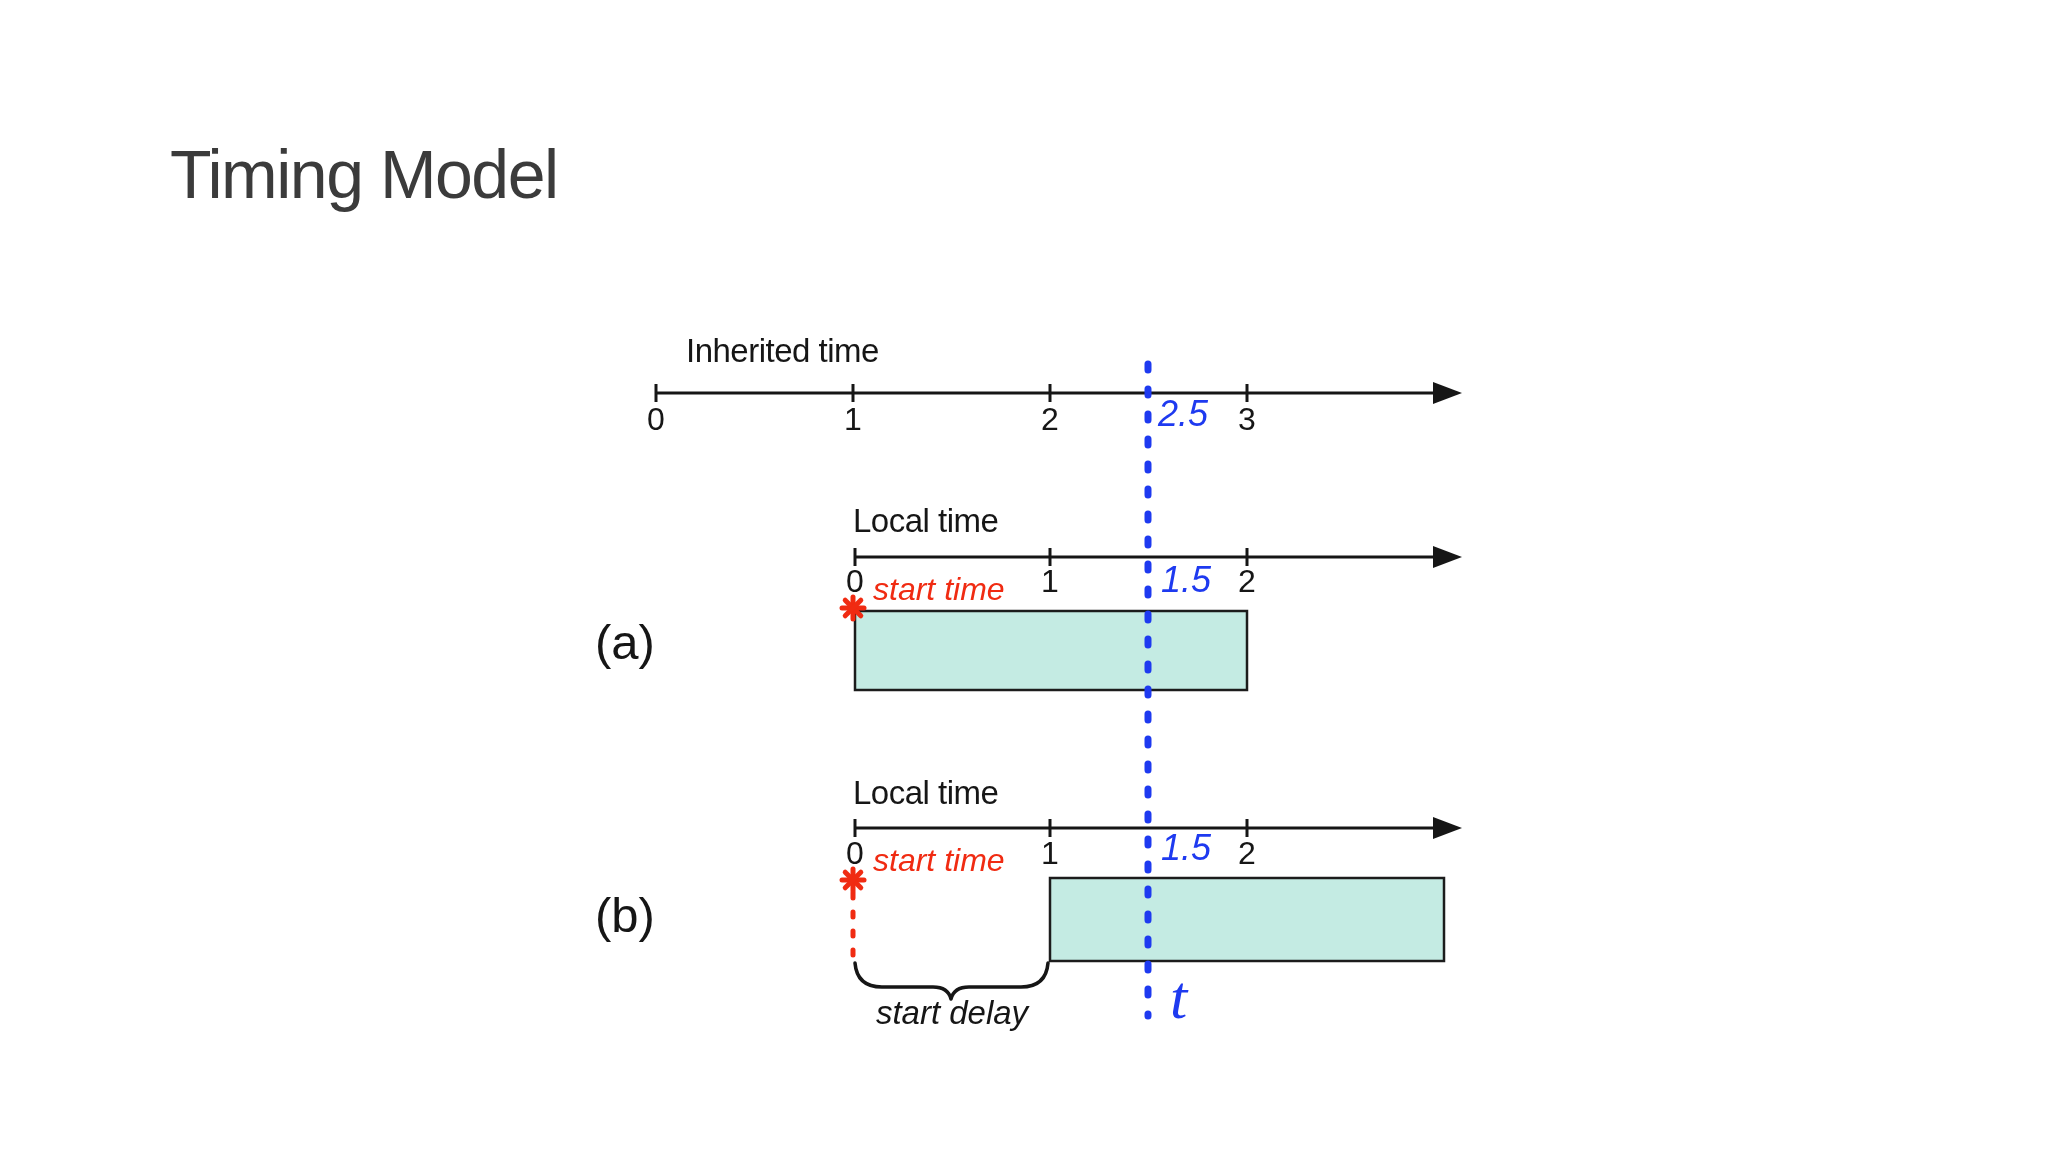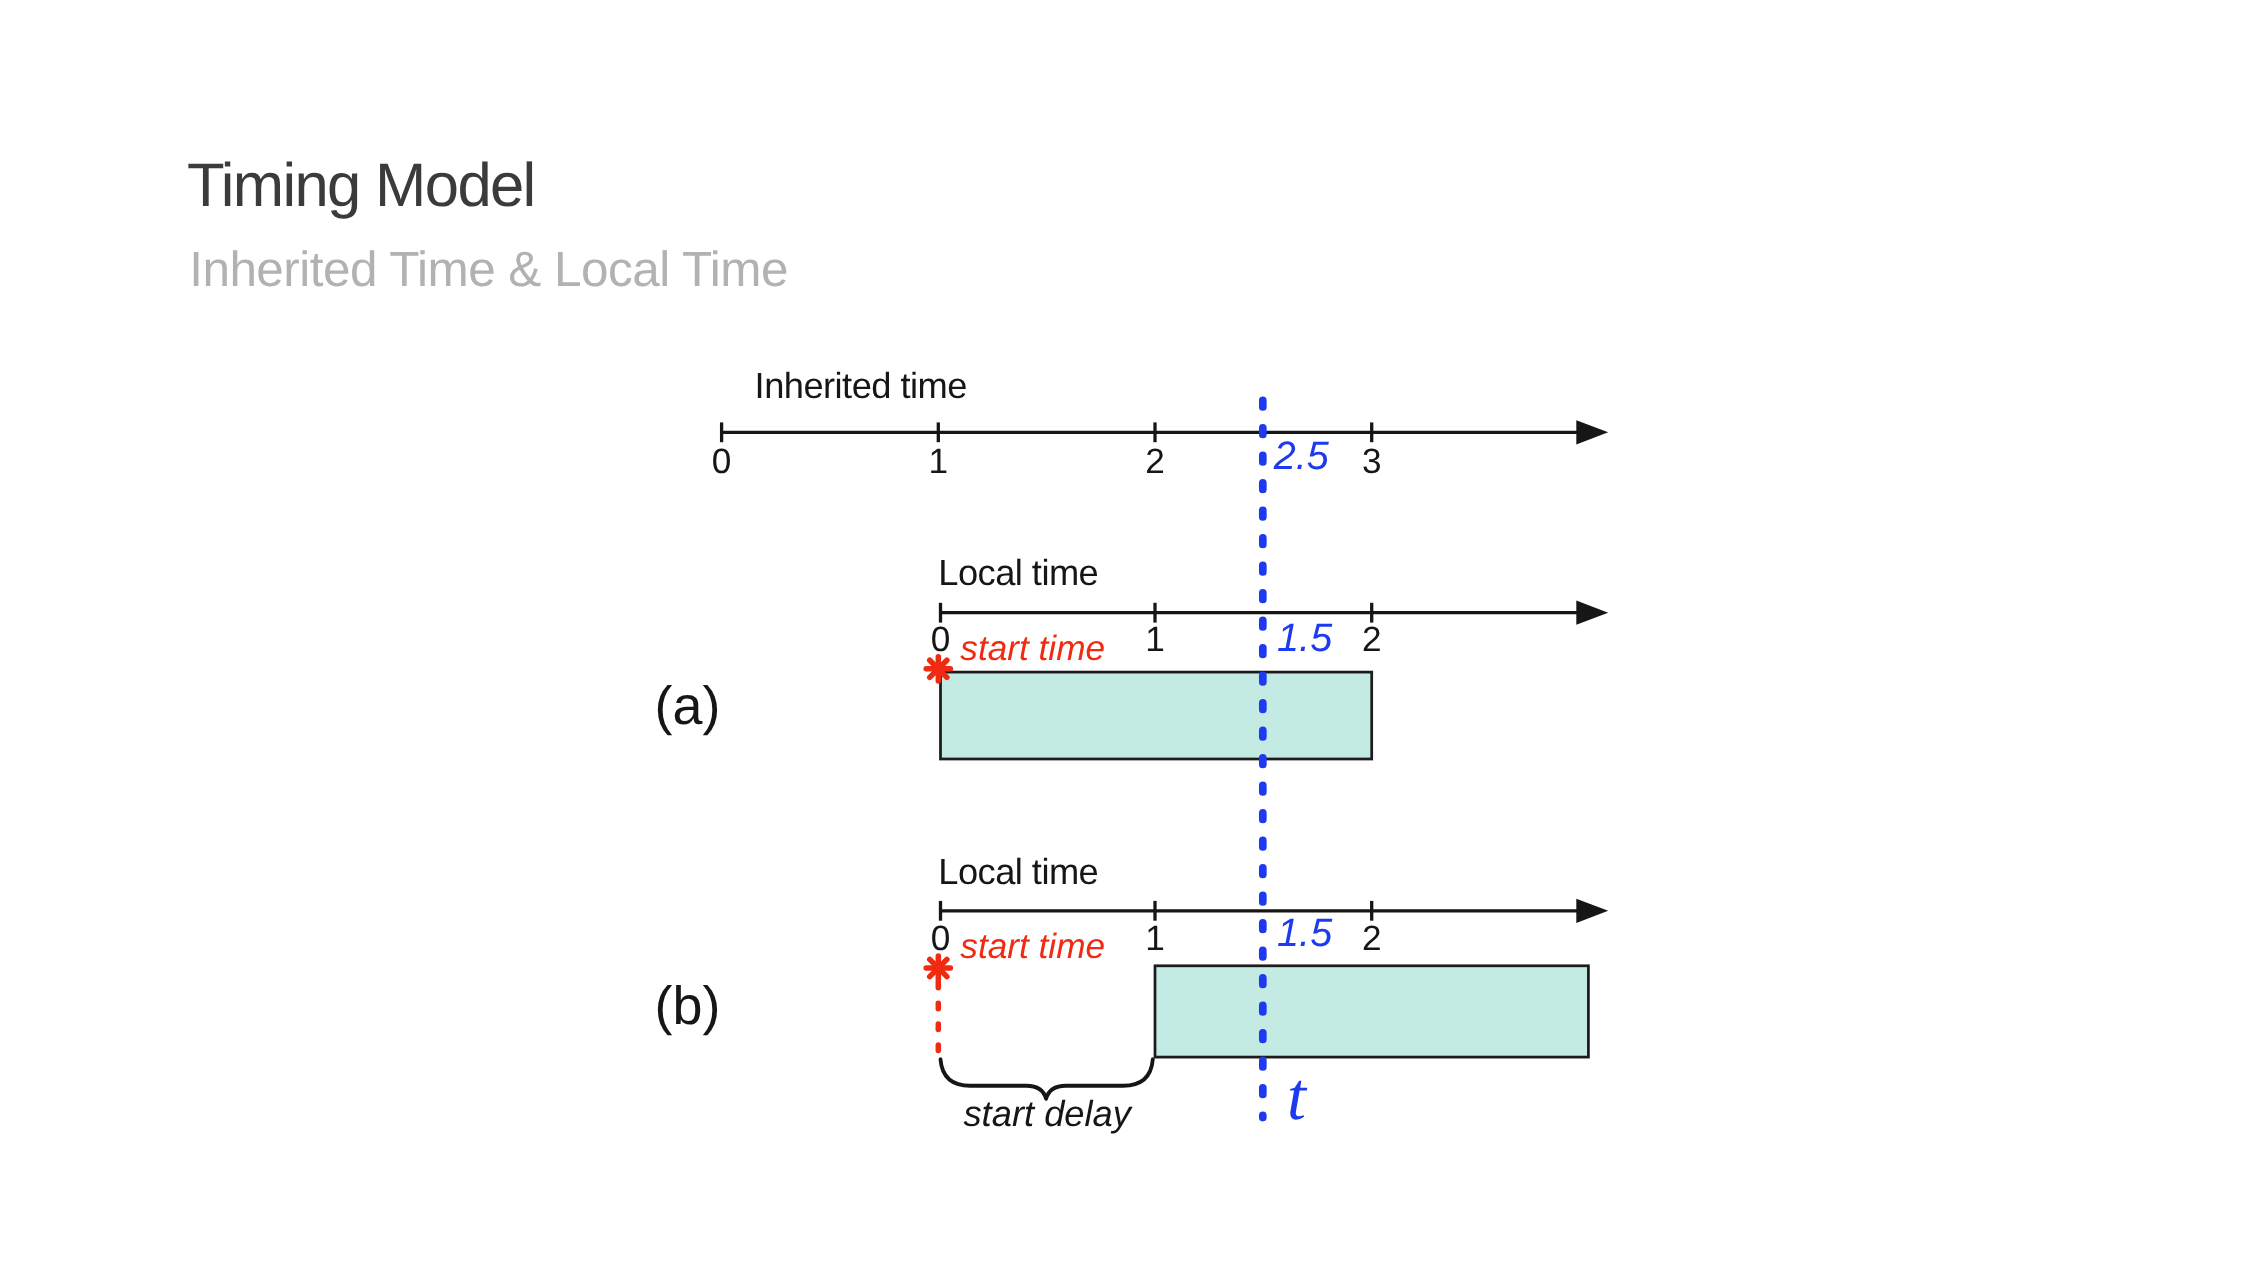--- a/index.html
+++ b/index.html
@@ -1,21 +1,21 @@
 <!DOCTYPE html>
 <html style="--title: #3b3b3b; --subtitle: #b2b2b2; --ink: #161616; --red: #f02b12; --blue: #1e3af0; --bar-fill: #c4ebe3; --bar-border: #1c1c1c;"><head>
 <meta charset="utf-8">
 <style>
   html,body{margin:0;padding:0;background:#ffffff;}
   .stage{
     position:relative;width:2048px;height:1152px;background:#ffffff;
     font-family:"Liberation Sans", sans-serif;overflow:hidden;
   }
   .txt{position:absolute;white-space:nowrap;line-height:1;}
-  .title{left:170px;top:140px;font-size:56px;letter-spacing:-1.5px;color:var(--title);}
+  .title{left:170px;top:140px;font-size:68px;letter-spacing:-1.5px;color:var(--title);}
   .subtitle{left:172px;top:222px;font-size:45px;letter-spacing:-0.5px;color:var(--subtitle);}
   .axis-label{font-size:33px;letter-spacing:-0.5px;color:var(--ink);}
   .tick-label{font-size:32px;color:var(--ink);width:60px;text-align:center;}
   .marker-label{font-size:36px;font-style:italic;color:var(--blue);}
   .start-time{font-size:32px;font-style:italic;color:var(--red);}
   .row-label{font-size:49px;color:var(--ink);}
   .start-delay{font-size:33px;color:var(--ink);width:200px;text-align:center;}
   .time-var{font-size:62px;font-style:italic;color:var(--blue);font-family:"Liberation Serif", serif;}
   svg.overlay{position:absolute;left:0;top:0;}
   .axis{stroke:var(--ink);stroke-width:3;}
@@ -26,21 +26,20 @@
   .red-dotted{stroke:var(--red);stroke-width:5;stroke-dasharray:5 14;stroke-linecap:round;}
   .asterisk{stroke:var(--red);stroke-width:5;stroke-linecap:round;}
   .brace{stroke:var(--ink);stroke-width:3.5;fill:none;stroke-linecap:round;stroke-linejoin:round;}
 </style>
 </head>
 <body>
 
 <div class="stage">
 
   <div class="txt title">Timing Model</div>
-  <div class="txt subtitle">Inherited Time &amp; Local Time</div>
 
   <svg class="overlay" width="2048" height="1152" viewBox="0 0 2048 1152">
 
     <rect class="bar" x="855" y="611" width="392" height="79"></rect>
     <rect class="bar" x="1050" y="878" width="394" height="83"></rect>
 
     <g>
       <line class="axis" x1="656" y1="393" x2="1438" y2="393"></line>
       <line class="tickmark" x1="656" y1="384" x2="656" y2="402"></line>
       <line class="tickmark" x1="853" y1="384" x2="853" y2="402"></line>

